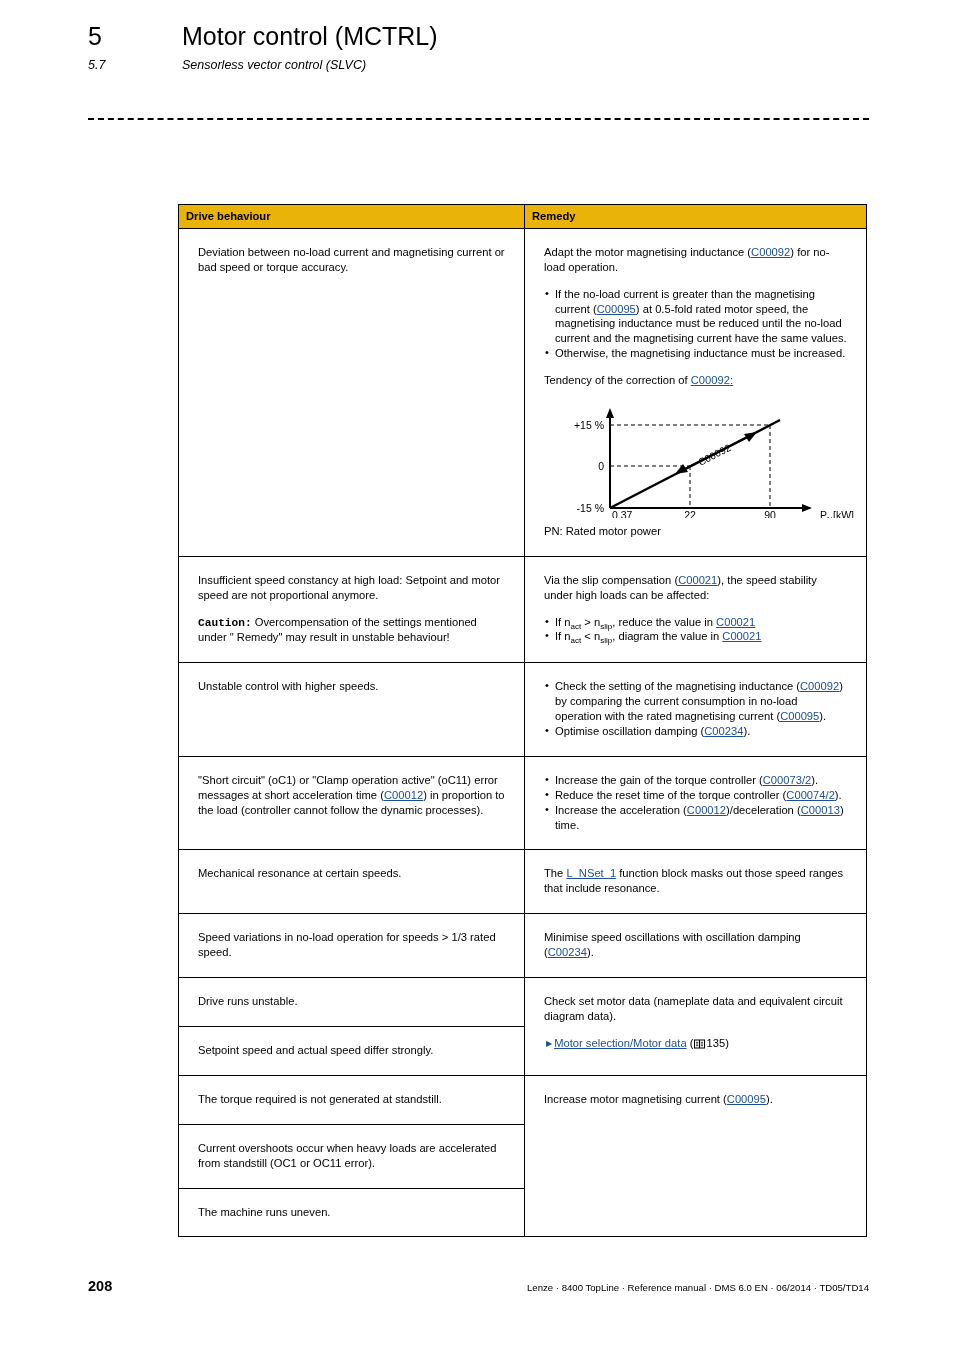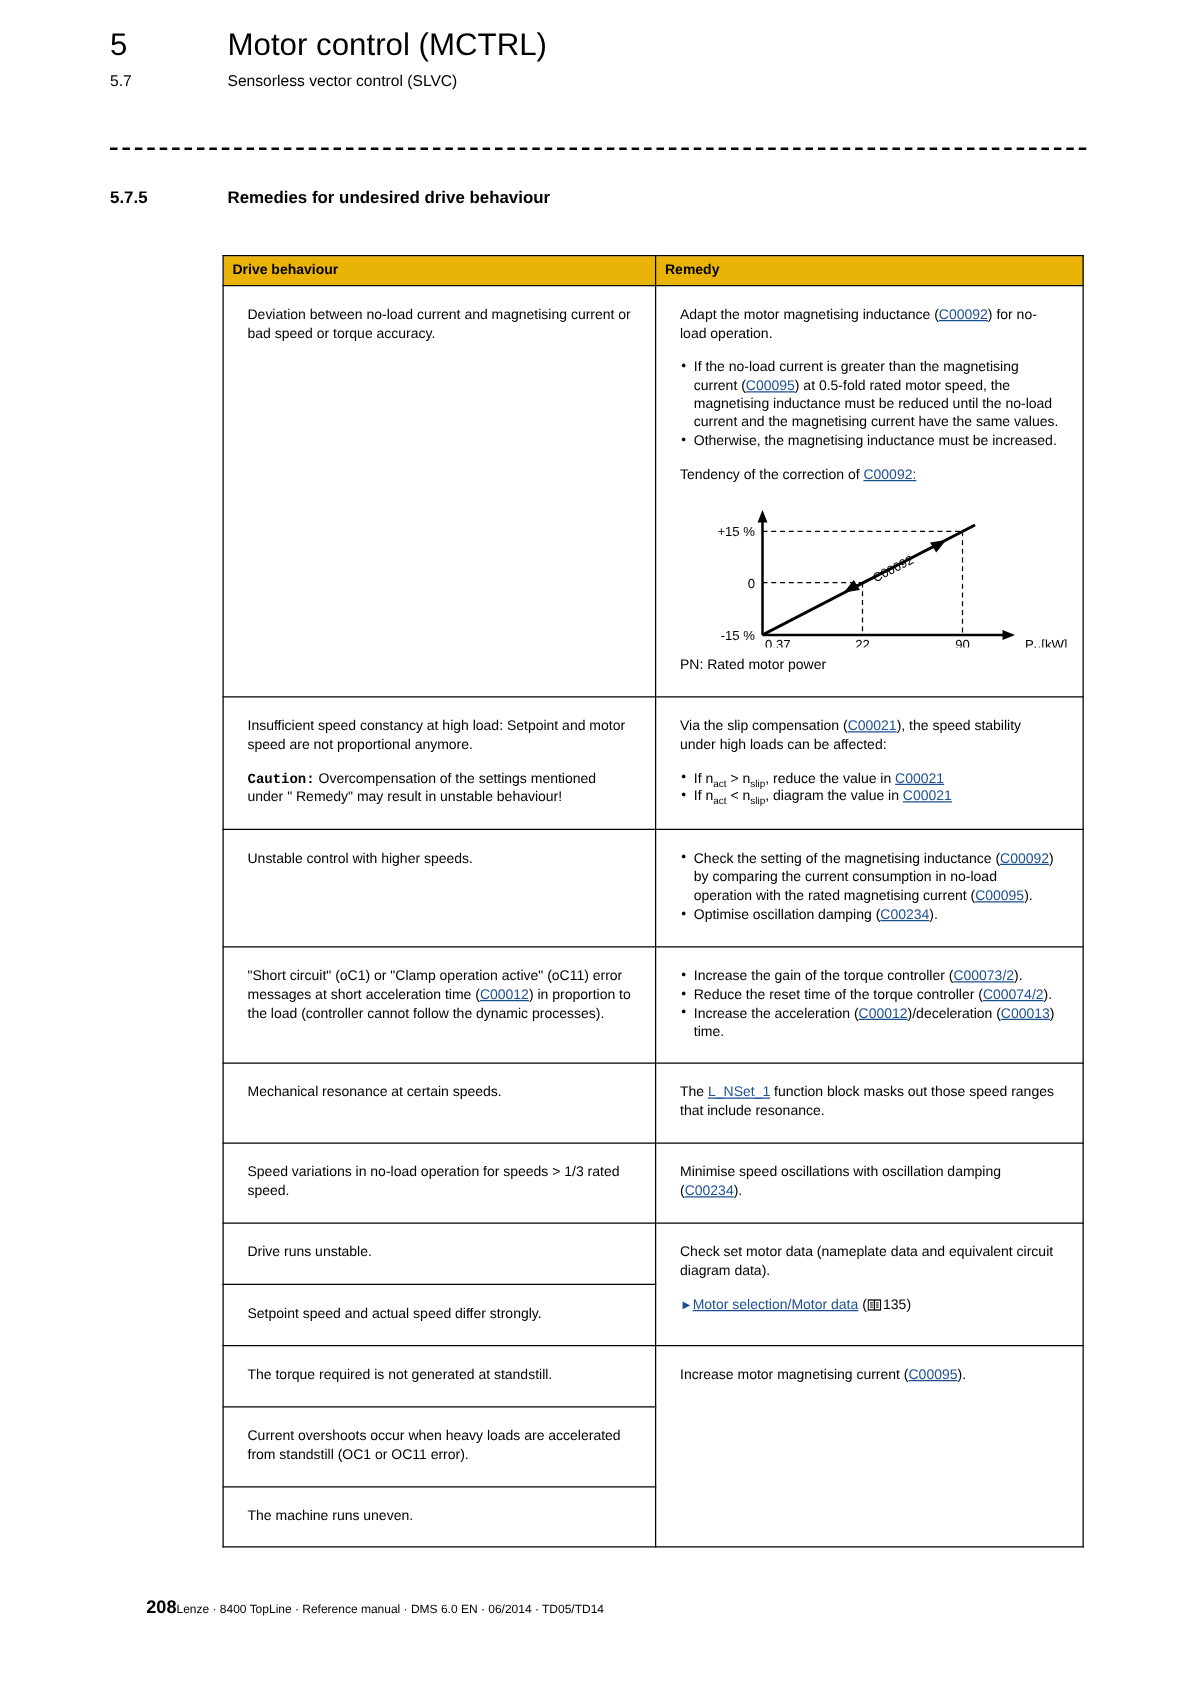--- a/index.html
+++ b/index.html
@@ -8,21 +8,21 @@
     font-family:"Liberation Sans","DejaVu Sans",sans-serif;
     color:#000000;position:relative;overflow:hidden;
   }
   .page{position:absolute;left:0;top:0;width:954px;height:1350px;}
 
   
   .hdr{position:absolute;left:88px;top:22px;width:782px;}
   .hdr-row1{display:flex;align-items:baseline;}
   .hdr-num{width:94px;font-size:25px;font-weight:400;letter-spacing:0;}
   .hdr-title{font-size:25px;font-weight:400;}
-  .hdr-row2{display:flex;align-items:flex-start;margin-top:7px;}
+  .hdr-row2{display:flex;align-items:flex-start;margin-top:7px;font-style:italic;}
   .hdr-sub-num{width:94px;font-size:12.5px;}
   .hdr-sub-title{font-size:12.5px;}
 
   .dashrule{
     position:absolute;left:88px;top:118px;width:781px;height:0;
     border-top:2px dashed #000;
   }
 
   .sec{position:absolute;left:88px;top:150px;width:782px;display:flex;align-items:baseline;}
   .sec-num{width:94px;font-size:13.5px;font-weight:bold;}
@@ -62,21 +62,21 @@
     transform:translateY(-1px);margin-right:2px;}
   .bookicon{display:inline-block;vertical-align:-2px;margin:0 1px 0 1px;}
 
   
   .chart-caption{margin-top:3px;}
   .chart-box{margin:2px 0 1px 0;}
   .chart-note{margin-top:2px;}
 
   
   .footer{position:absolute;left:88px;top:1278px;width:781px;
-    display:flex;align-items:baseline;margin-left:29px;}
+    display:flex;align-items:baseline;justify-content:space-between;}
   .pageno{font-size:14.5px;font-weight:bold;}
   .foot-txt{font-size:9.6px;}
 </style>
 </head>
 <body>
 
 <div class="page">
 
   <div class="hdr">
     <div class="hdr-row1">
@@ -84,24 +84,20 @@
       <div class="hdr-title">Motor control (MCTRL)</div>
     </div>
     <div class="hdr-row2">
       <div class="hdr-sub-num">5.7</div>
       <div class="hdr-sub-title">Sensorless vector control (SLVC)</div>
     </div>
   </div>
 
   <div class="dashrule"></div>
 
-  <div class="sec">
-    <div class="sec-num">5.7.5</div>
-    <div class="sec-title">Remedies for undesired drive behaviour</div>
-  </div>
 
   <div class="tbl-wrap">
   <table class="main">
     <colgroup>
           <col class="c1">
           <col class="c2">
         </colgroup>
     <thead>
       <tr>
         <th>Drive behaviour</th>

